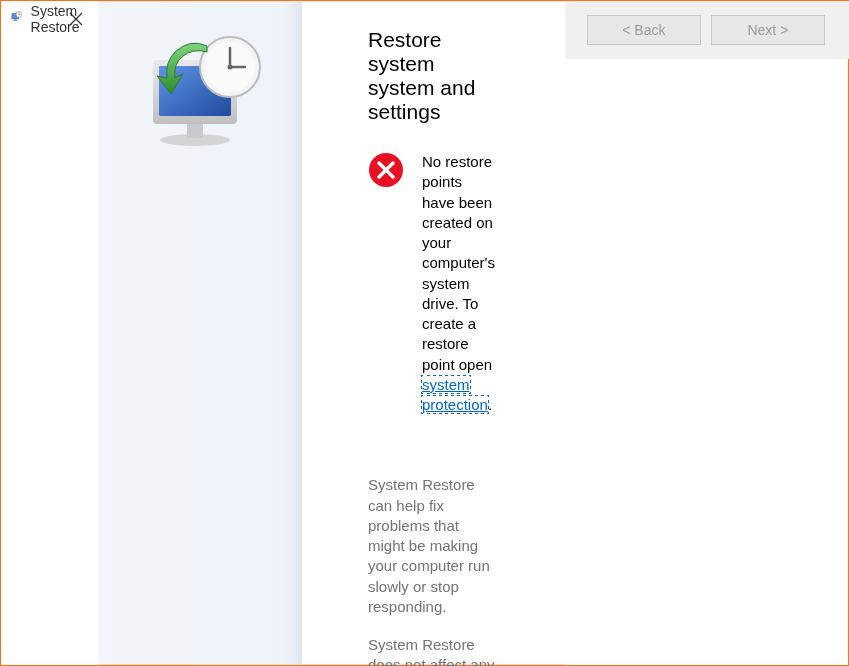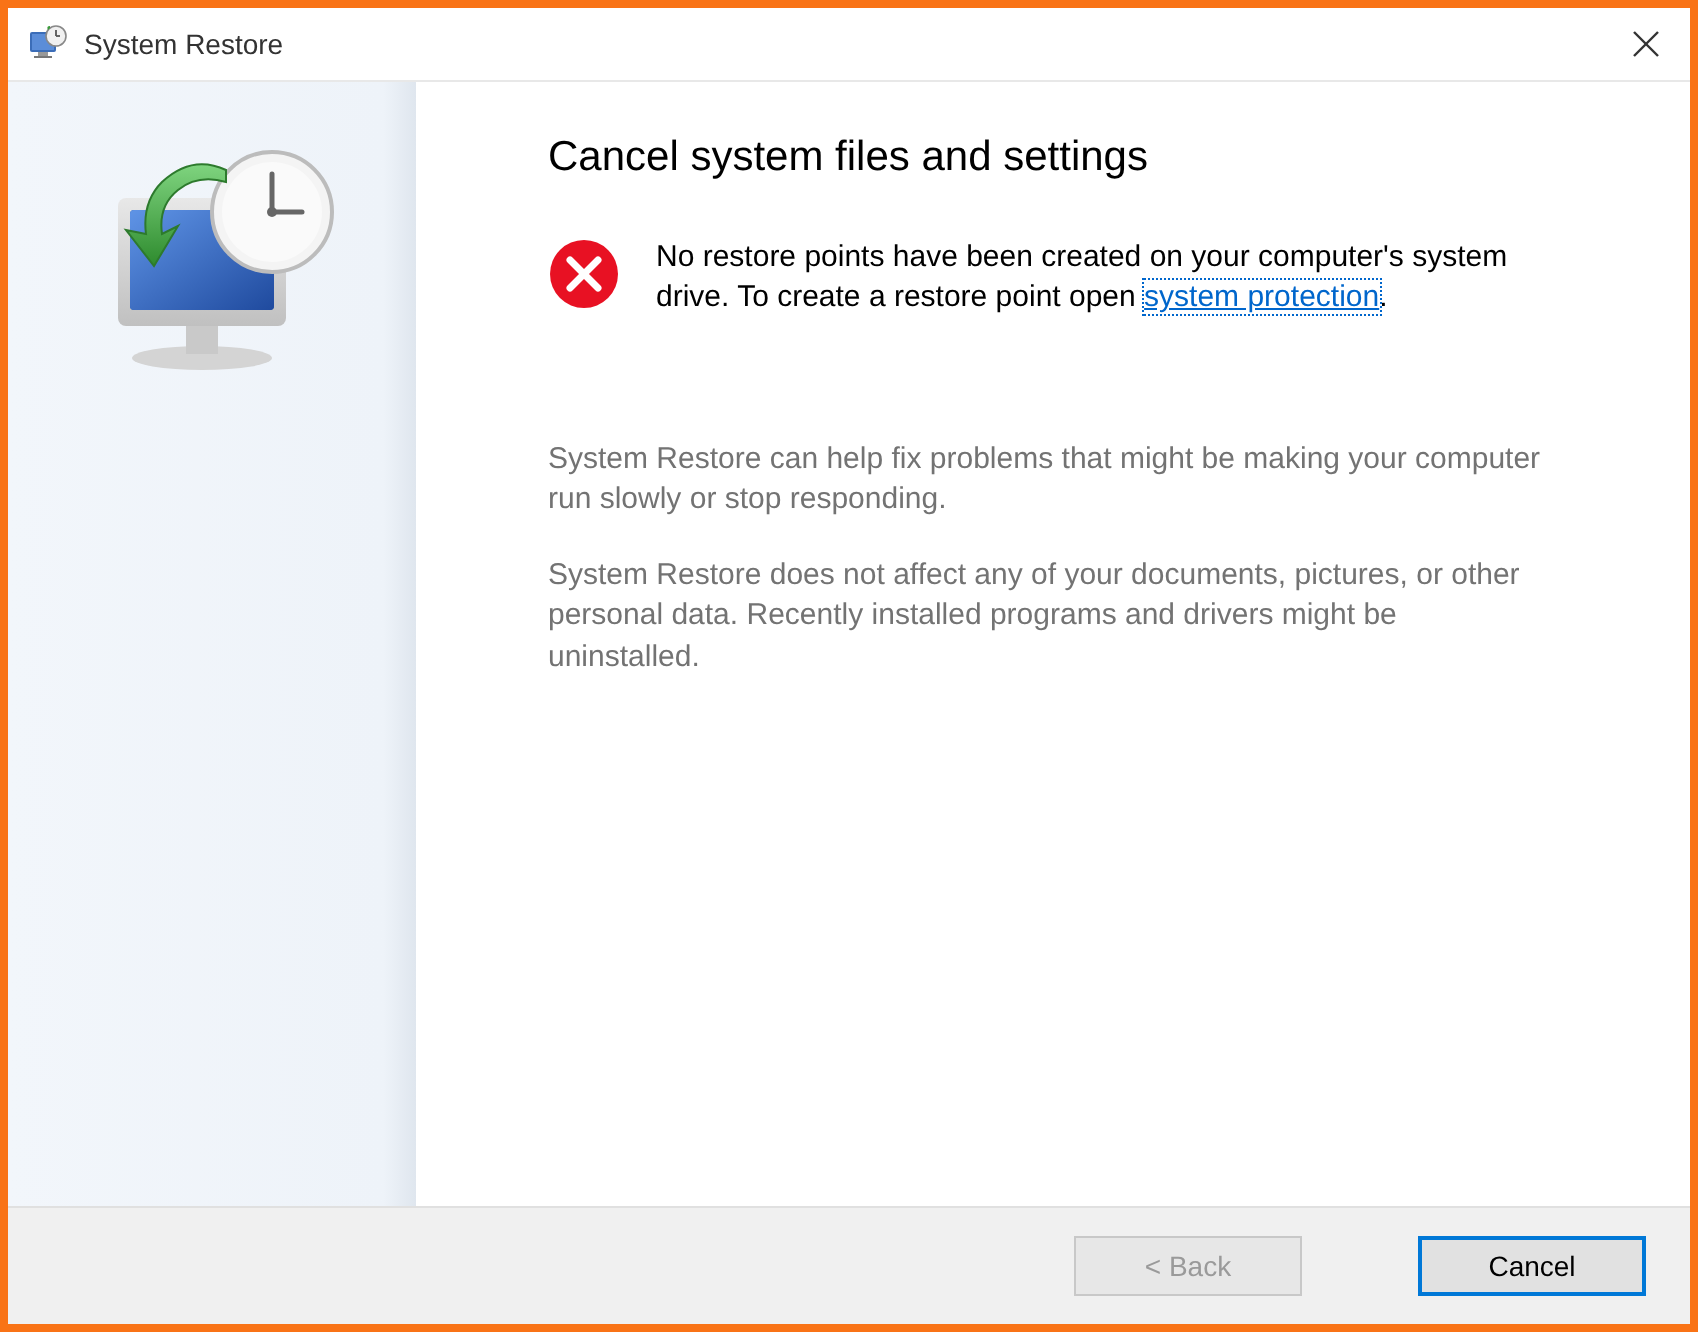--- a/index.html
+++ b/index.html
@@ -13,22 +13,22 @@
       color: #000;
       background: #fff;
       width: 849px;
       height: 666px;
       overflow: hidden;
     }
     .window {
       width: 849px;
       height: 666px;
       display: flex;
-      flex-direction: column;
-      border: 4px solid #f97316;
+      flex-direction: row;
+      border: 1px solid #f97316;
     }
     .titlebar {
       height: 36px;
       display: flex;
       align-items: center;
       padding: 0 10px;
       background: #fff;
       position: relative;
     }
     .titlebar-icon {
@@ -201,21 +201,21 @@
             <linearGradient id="greengrad" x1="0" y1="0" x2="0" y2="1">
               <stop offset="0" stop-color="#7fd47f"></stop>
               <stop offset="1" stop-color="#2e8b2e"></stop>
             </linearGradient>
           </defs>
         </svg>
       </div>
     </div>
 
     <div class="content">
-      <h1 class="heading">Cancel system files and settings</h1>
+      <h1 class="heading">Restore system system and settings</h1>
 
       <div class="error-row">
         <div class="error-icon">
           <svg viewBox="0 0 36 36">
             <circle cx="18" cy="18" r="17" fill="#e81123"></circle>
             <line x1="11" y1="11" x2="25" y2="25" stroke="#fff" stroke-width="3.5" stroke-linecap="round"></line>
             <line x1="25" y1="11" x2="11" y2="25" stroke="#fff" stroke-width="3.5" stroke-linecap="round"></line>
           </svg>
         </div>
         <div class="error-text">
@@ -223,16 +223,17 @@
         </div>
       </div>
 
       <p class="desc">System Restore can help fix problems that might be making your computer run slowly or stop responding.</p>
       <p class="desc">System Restore does not affect any of your documents, pictures, or other personal data. Recently installed programs and drivers might be uninstalled.</p>
     </div>
   </div>
 
   <div class="footer">
     <button class="btn" disabled="">&lt; Back</button>
+    <button class="btn" disabled="">Next &gt;</button>
     <button class="btn primary">Cancel</button>
   </div>
 
 </div>
 
 </body></html>

